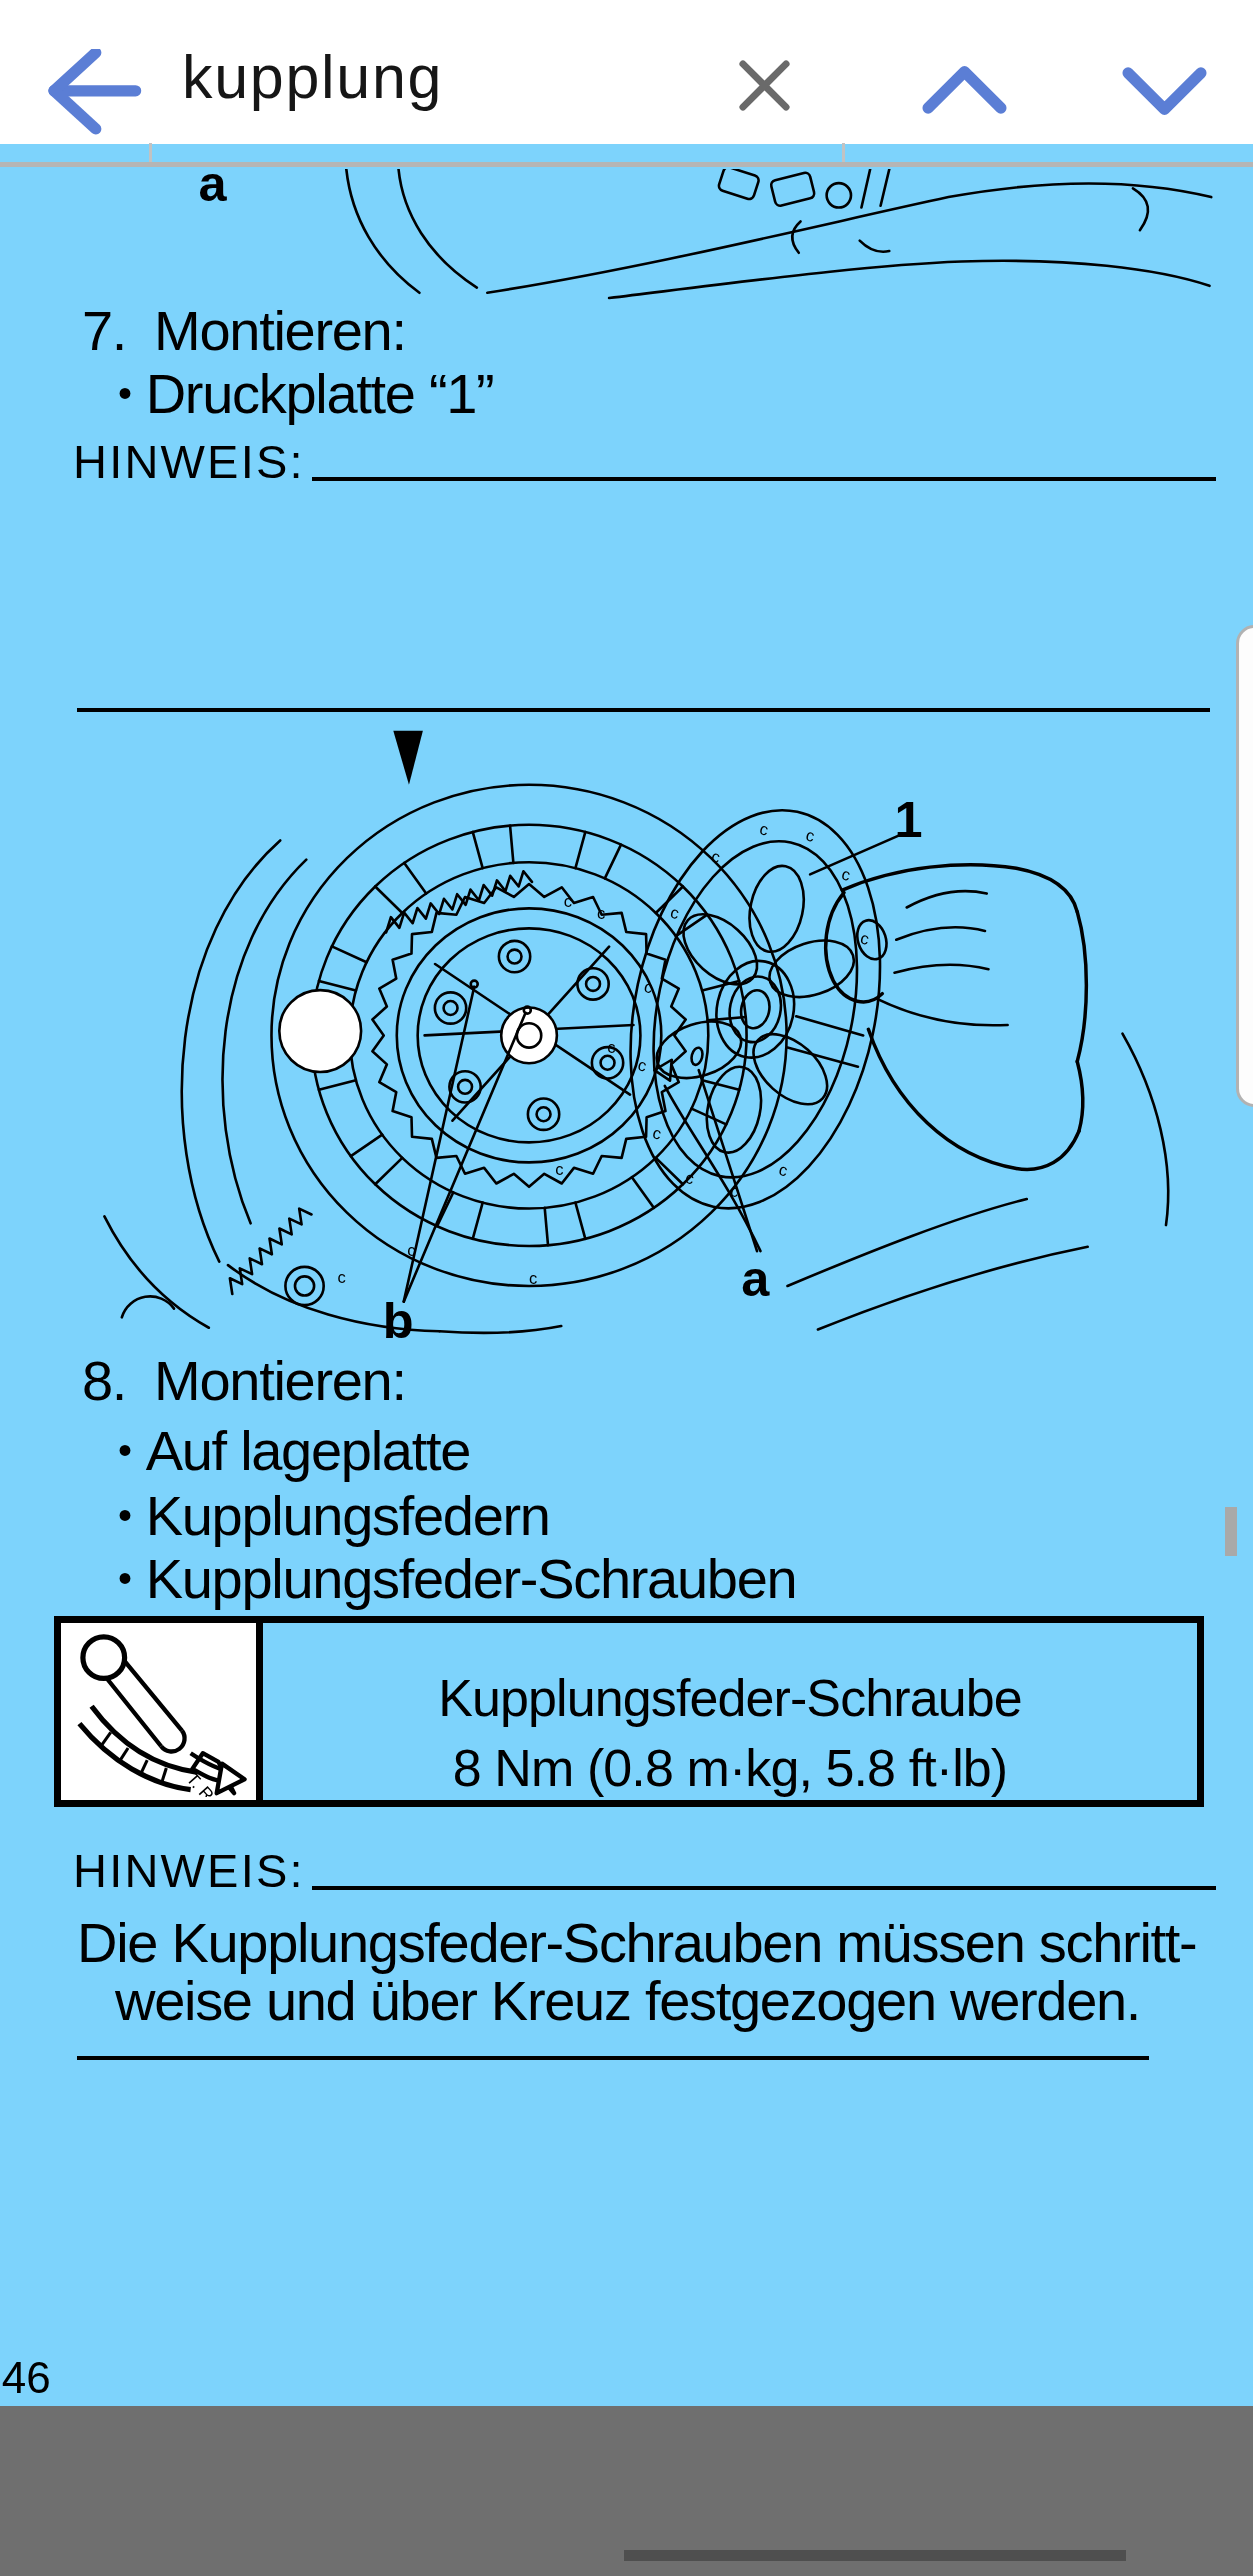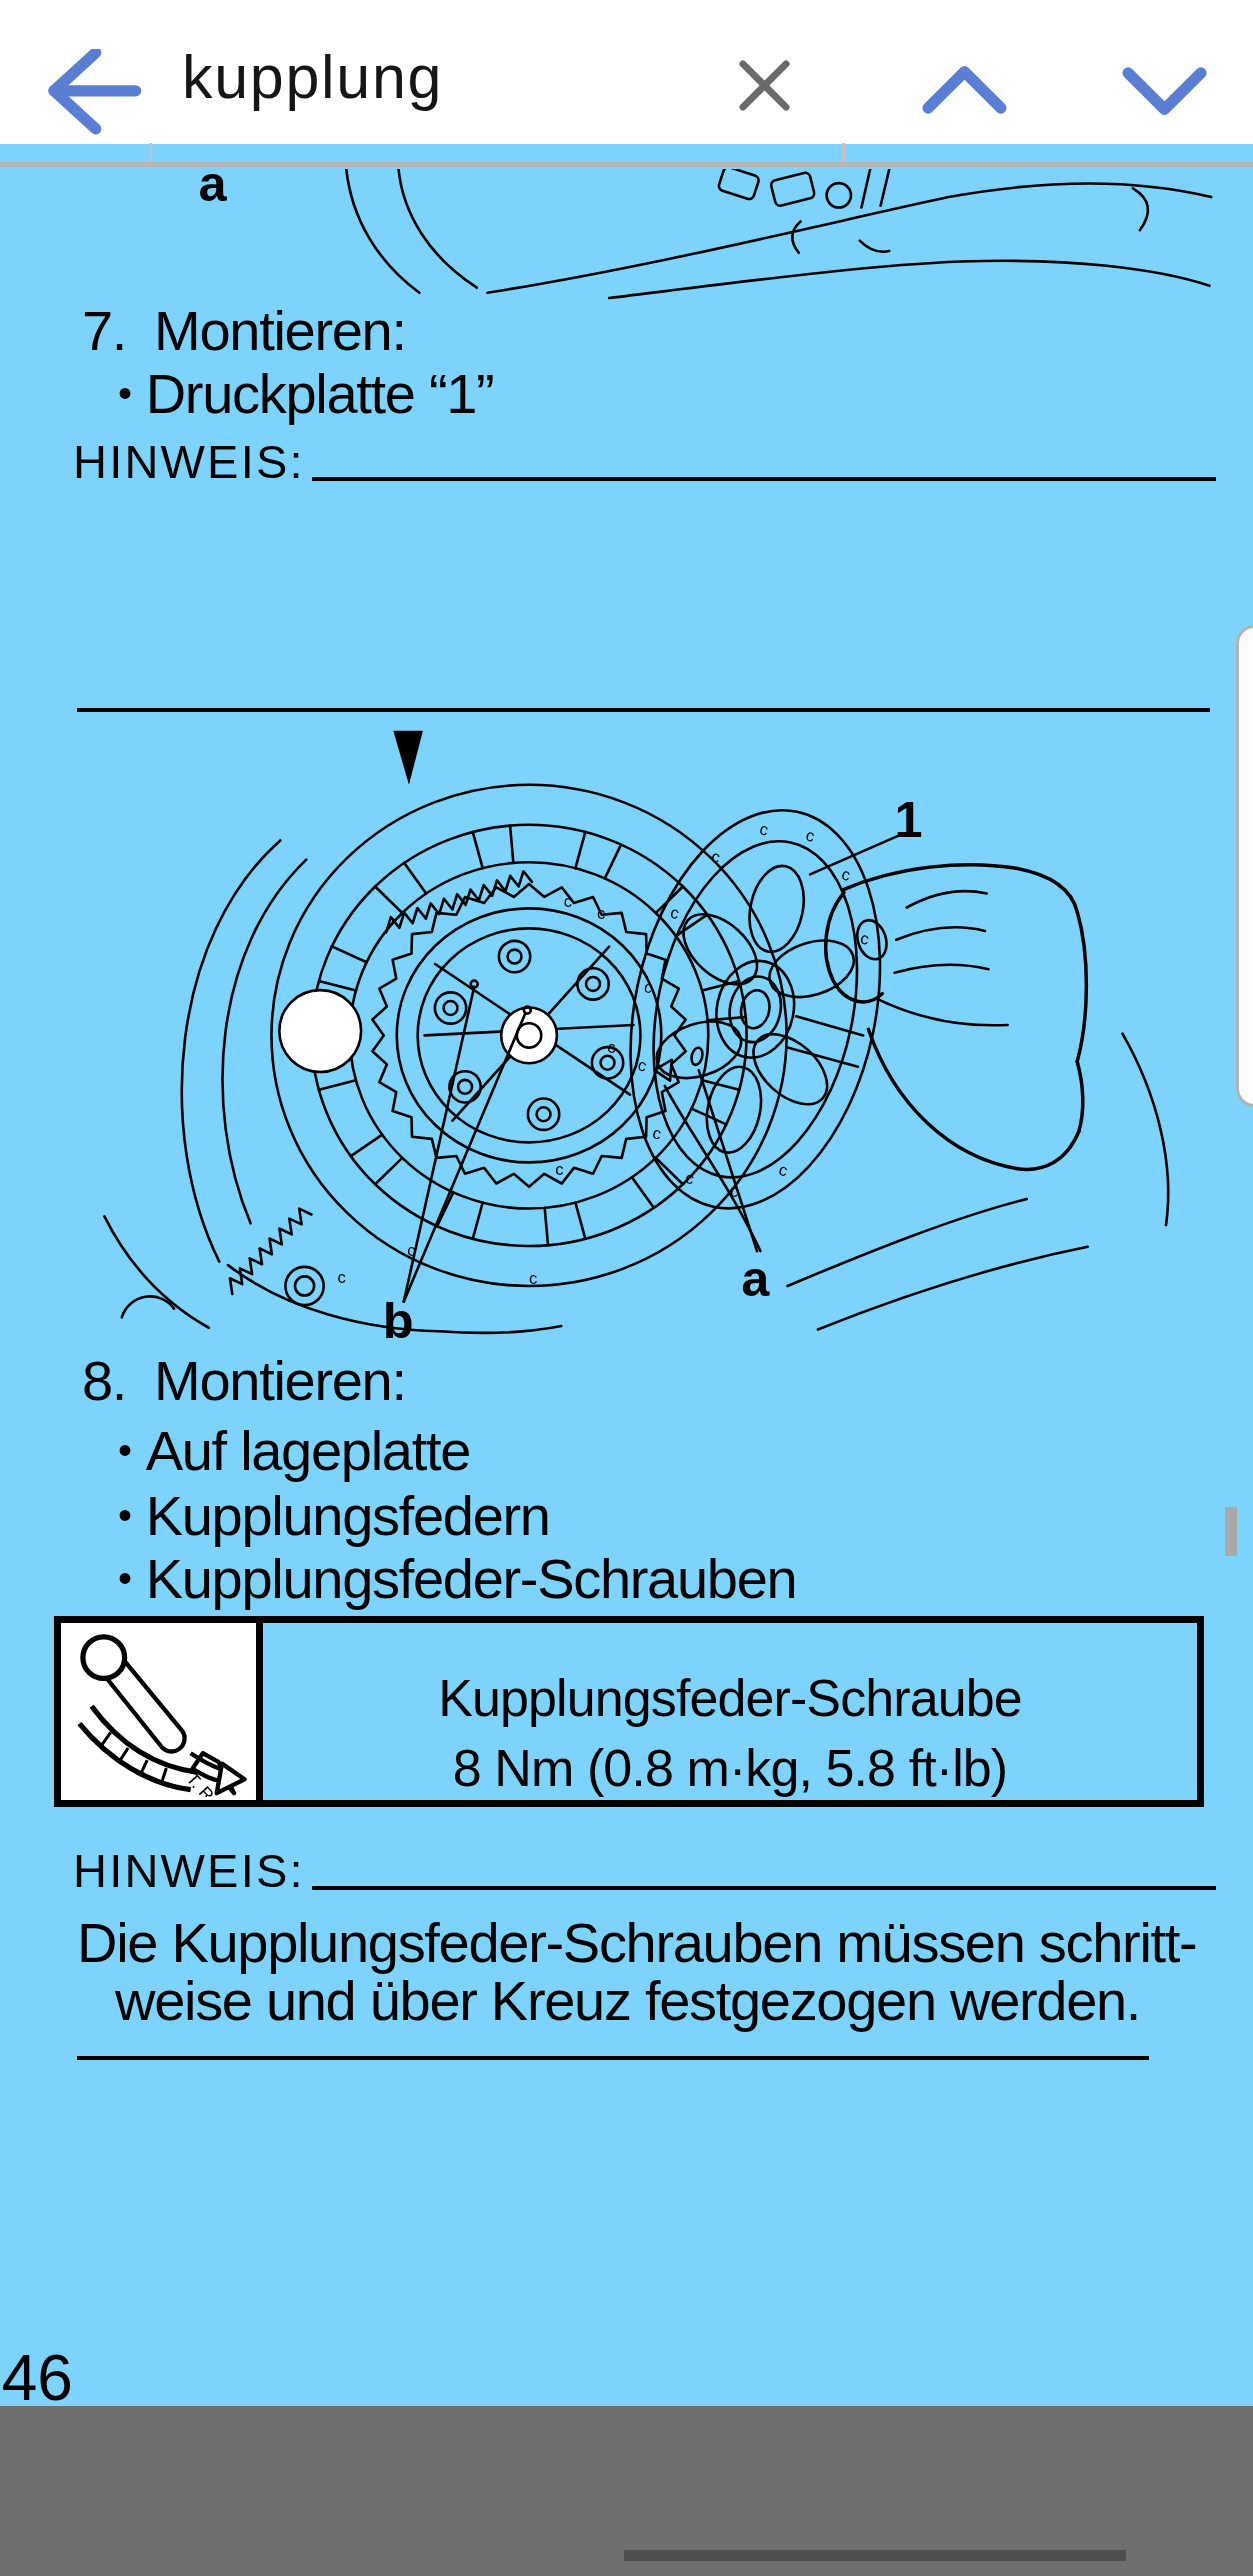--- a/index.html
+++ b/index.html
@@ -25,21 +25,21 @@
   #torque-text-cell{flex:1;display:flex;flex-direction:column;justify-content:flex-end;
                     align-items:center;gap:7px;margin-top:46px;}
   #torque-text-cell div{font-size:52px;line-height:63px;letter-spacing:-0.9px;white-space:nowrap;}
   
   #page-separator{position:absolute;left:0;top:162px;width:1253px;height:5.2px;background:#b5b5b5;}
   .prev-edge{position:absolute;top:143px;width:2.6px;height:19px;background:#c2c2c2;}
   #scroll-thumb{position:absolute;left:1236px;top:625px;width:37px;height:482px;
                 border:3.5px solid #b2b2b2;border-radius:19px;background:#fdfdfd;box-sizing:border-box;}
   #scroll-mark{position:absolute;left:1225px;top:1507px;width:12.2px;height:49px;background:#a9a9a9;}
   
-  #page-number{position:absolute;left:1.7px;top:2343px;font-size:64px;line-height:70px;}
+  #page-number{position:absolute;left:1.7px;top:2343px;font-size:44px;line-height:70px;}
   
   #nav-bar{position:absolute;left:0;top:2406px;width:1253px;height:170px;background:#6f6f6f;}
   #nav-hint-bar{position:absolute;left:624px;top:2550px;width:502px;height:11.3px;background:#4f4f4f;}
   .navbtn{position:absolute;cursor:pointer;}
   
   svg{display:block;}
   .ink{stroke:#000;fill:none;stroke-width:3;stroke-linecap:round;stroke-linejoin:round;}
   .ink2{stroke:#000;fill:none;stroke-width:4;stroke-linecap:round;stroke-linejoin:round;}
   .fillw{fill:#fff;}
   .riv{font-family:"Liberation Sans",sans-serif;font-size:19px;fill:#000;}

